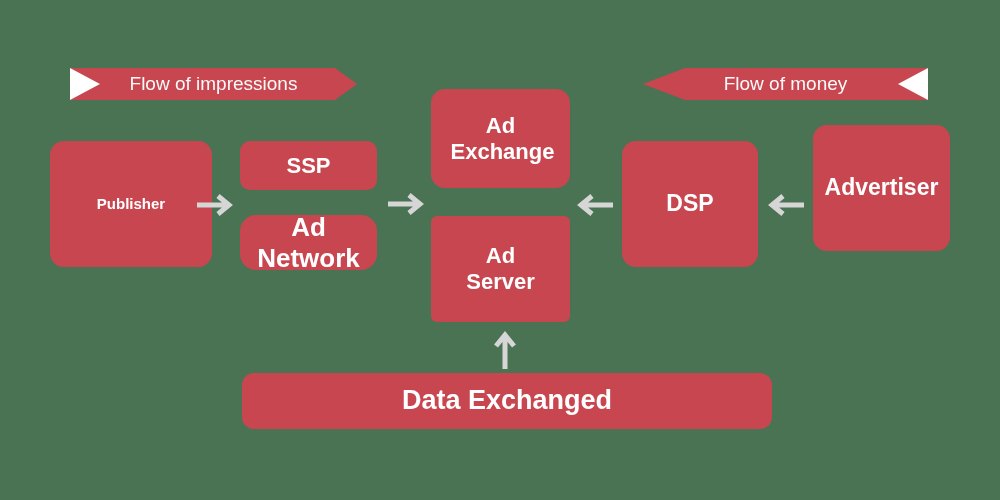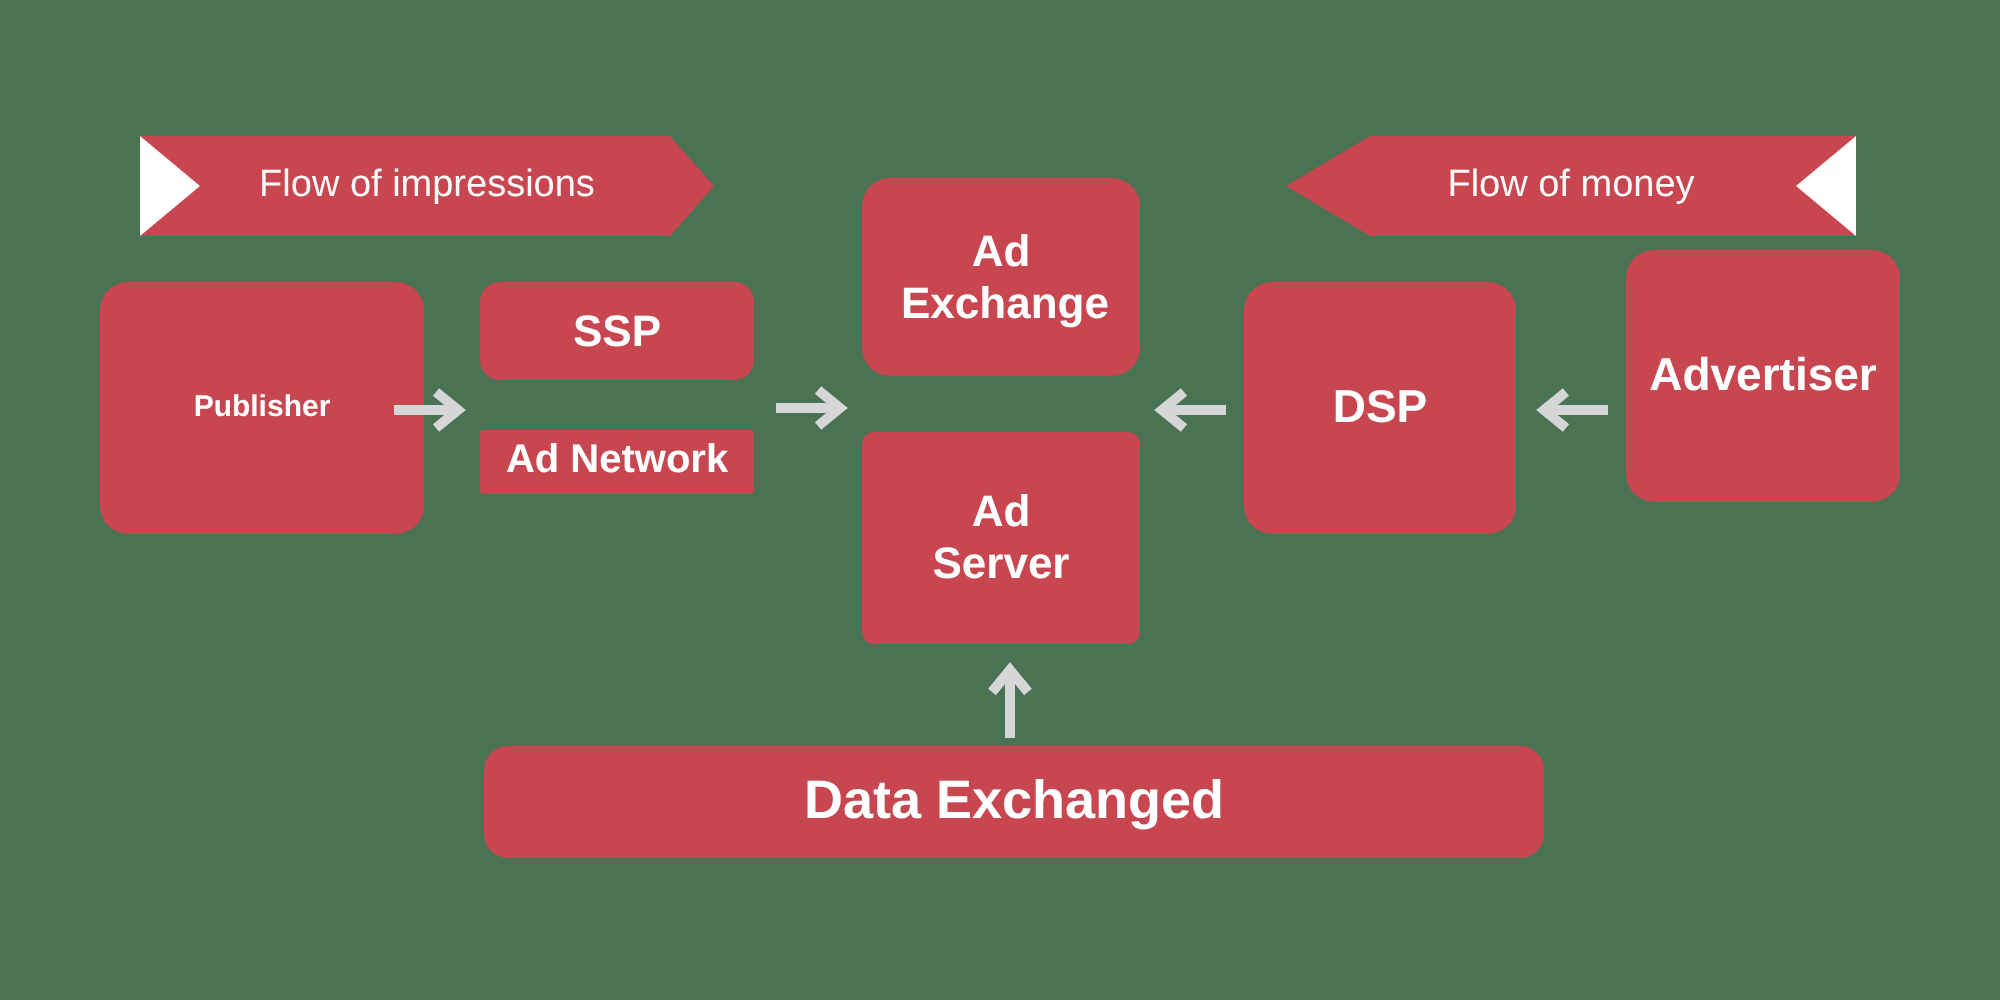--- a/index.html
+++ b/index.html
@@ -28,29 +28,29 @@
     background:var(--node);
     color:var(--node-text);
     display:flex;align-items:center;justify-content:center;
     text-align:center;
     font-weight:bold;
     line-height:1.18;
   }
   .node .lbl{display:block;}
   #node-publisher     {left:50px;  top:141px; width:162px; height:126px; border-radius:14px; font-size:15px;}
   #node-ssp           {left:240px; top:141px; width:137px; height:49px;  border-radius:10px; font-size:22px;}
-  #node-ad-network    {left:240px; top:215px; width:137px; height:32px;  border-radius:2px; font-size:20px;}
+  #node-ad-network    {left:240px; top:215px; width:137px; height:55px;  border-radius:16px; font-size:26px;}
   #node-ad-exchange   {left:431px; top:89px;  width:139px; height:99px; border-radius:14px; font-size:22px;}
   #node-ad-server     {left:431px; top:216px; width:139px; height:106px; border-radius:6px; font-size:22px;}
   #node-ad-exchange .lbl, #node-ad-server .lbl{width:100px;}
   #node-dsp           {left:622px; top:141px; width:136px; height:126px; border-radius:14px; font-size:23px;}
   #node-advertiser    {left:813px; top:125px; width:137px; height:126px; border-radius:14px; font-size:23px;}
   #node-data-exchanged{left:242px; top:373px; width:530px; height:56px;  border-radius:12px; font-size:27px;}
   
-  .banner{position:absolute; top:68px; height:50px;}
+  .banner{position:absolute; top:68px; height:32px;}
   .banner .shape{position:absolute; inset:0; background:var(--banner);}
   .banner .tri{position:absolute; top:0; width:30px; height:100%; background:var(--banner-tri);}
   .banner .txt{
     position:absolute; inset:0;
     display:flex; align-items:center; justify-content:center;
     color:var(--banner-text); font-size:19px; font-weight:normal;
   }
   #banner-impressions{left:70px; width:287px;}
   #banner-impressions .shape{
     clip-path:polygon(0 0, calc(100% - 22px) 0, 100% 50%, calc(100% - 22px) 100%, 0 100%);

